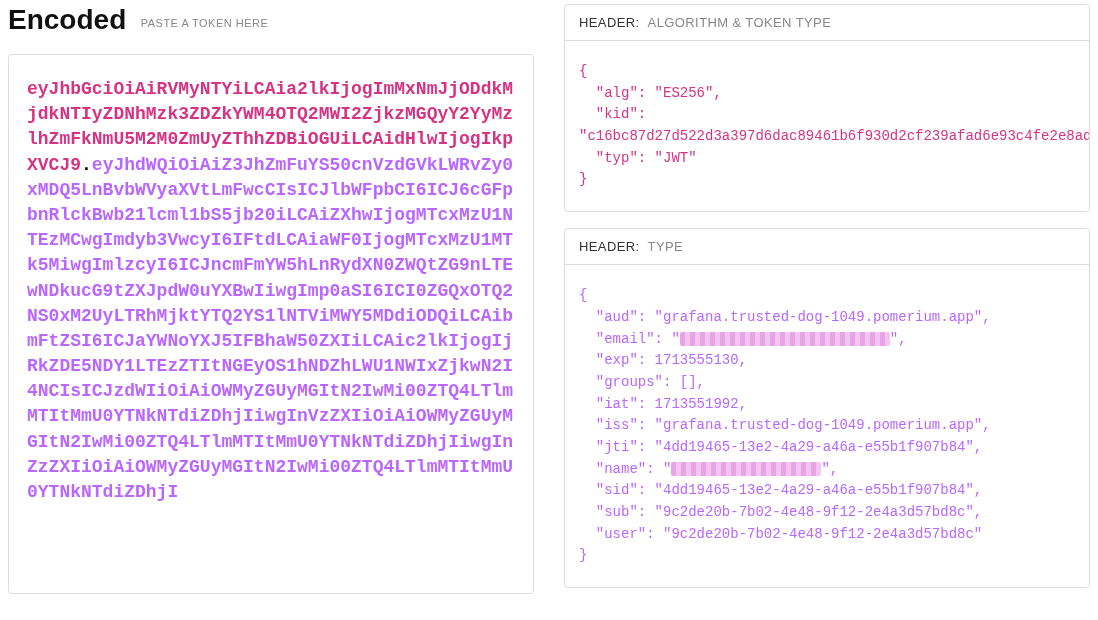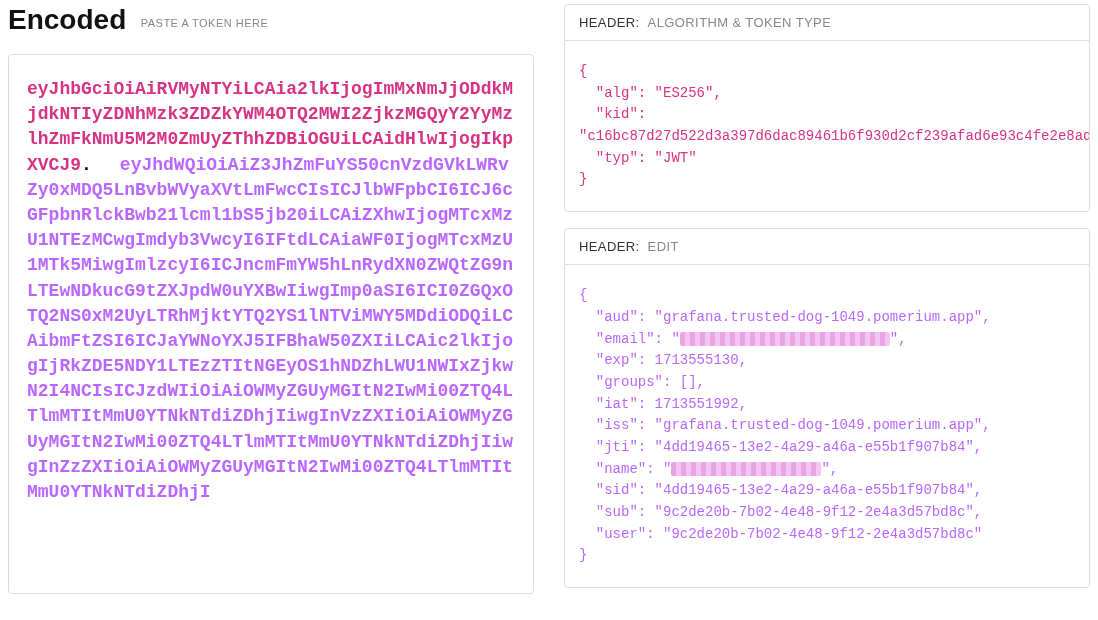--- a/index.html
+++ b/index.html
@@ -33,21 +33,21 @@
     .encoded-box {
       padding: 22px 18px;
       font-family: 'SFMono-Regular', Consolas, 'Liberation Mono', Menlo, Courier, monospace;
       font-size: 18px;
       line-height: 1.4;
       word-break: break-all;
       min-height: 540px;
     }
     .jwt-header { color: #d63384; font-weight: 700; }
     .jwt-dot { color: #000; font-weight: 600; }
-    .jwt-payload { color: #b967ff; font-weight: 600; margin-left: 28px; }
+    .jwt-payload { color: #b967ff; font-weight: 600; }
     .decoded-stack { display: flex; flex-direction: column; gap: 16px; }
     .section-header {
       padding: 10px 14px;
       border-bottom: 1px solid #ddd;
       font-size: 13px;
       color: #333;
       letter-spacing: 0.4px;
     }
     .section-header .sh-main { font-weight: 500; }
     .section-header .sh-sub { color: #888; margin-left: 4px; }
@@ -95,21 +95,21 @@
 <span>  "alg": "ES256",</span>
 <span>  "kid":</span>
 <span>"c16bc87d27d522d3a397d6dac89461b6f930d2cf239afad6e93c4fe2e8ad0b8e",</span>
 <span>  "typ": "JWT"</span>
 <span>}</span></div>
       </div>
 
       <div class="box">
         <div class="section-header">
           <span class="sh-main">HEADER:</span>
-          <span class="sh-sub">EDIT</span>
+          <span class="sh-sub">TYPE</span>
         </div>
         <div class="section-body pl-color"><span>{</span>
 <span>  "aud": "grafana.trusted-dog-1049.pomerium.app",</span>
 <span>  "email": "</span><span class="redact email"></span><span>",</span>
 <span>  "exp": 1713555130,</span>
 <span>  "groups": [],</span>
 <span>  "iat": 1713551992,</span>
 <span>  "iss": "grafana.trusted-dog-1049.pomerium.app",</span>
 <span>  "jti": "4dd19465-13e2-4a29-a46a-e55b1f907b84",</span>
 <span>  "name": "</span><span class="redact name"></span><span>",</span>

